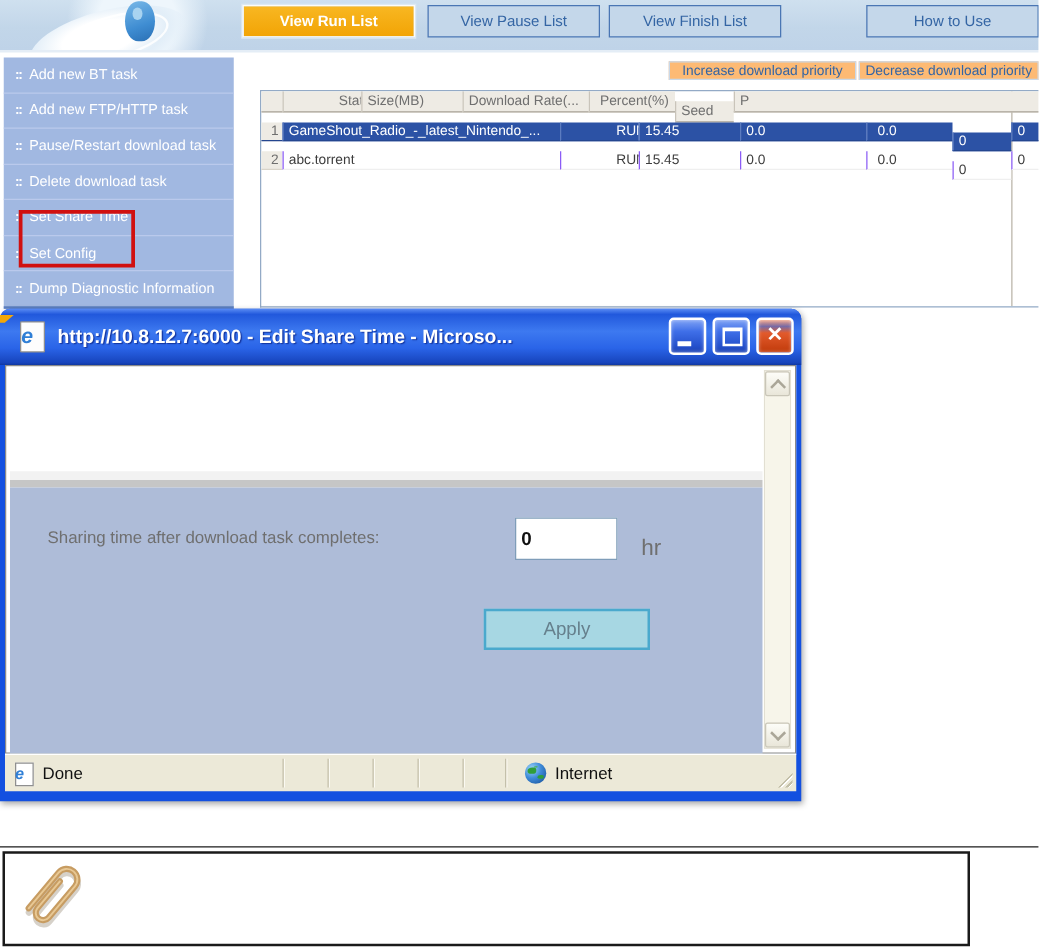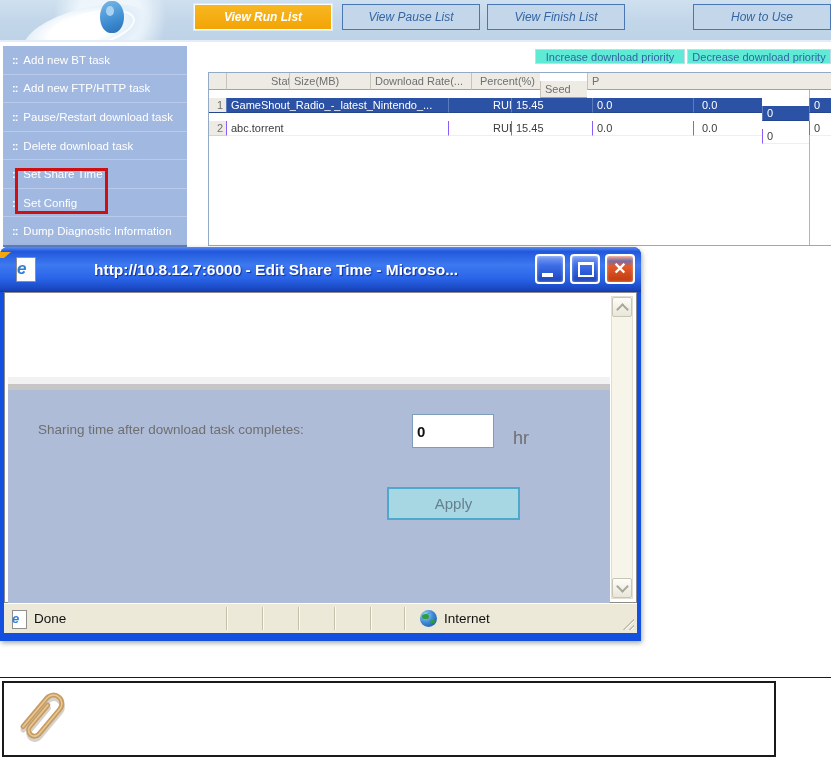--- a/index.html
+++ b/index.html
@@ -2,21 +2,21 @@
 <html><head>
 <meta charset="utf-8">
 <style>
   html,body{margin:0;padding:0;background:#fff;}
   #screen{position:relative;width:831px;height:759px;background:#fff;overflow:hidden;
           font-family:"Liberation Sans",sans-serif;-webkit-font-smoothing:antialiased;}
 
   
   .top-band{position:absolute;left:0;top:0;width:831px;height:40px;
             background:linear-gradient(180deg,#cfe0ef 0%,#c2d6e9 55%,#bfd3e8 100%);
-            border-bottom:2px solid #e4edf6;font-style:italic;}
+            border-bottom:2px solid #e4edf6;}
   .logo{position:absolute;left:0;top:0;width:196px;height:40px;overflow:hidden;}
   .logo .glow{position:absolute;left:40px;top:-18px;width:140px;height:70px;border-radius:50%;
               background:radial-gradient(circle,#eef6fc 0 40%,rgba(238,246,252,0) 72%);}
   .logo .disc{position:absolute;left:22px;top:8px;width:130px;height:52px;border-radius:50%;
               transform:rotate(-14deg);
               background:radial-gradient(ellipse at 45% 40%,#ffffff 0 30%,#e2eef8 55%,rgba(226,238,248,0) 74%);}
   .logo .disc-ring{position:absolute;left:48px;top:12px;width:84px;height:30px;border-radius:50%;
               border:2px solid rgba(255,255,255,.85);transform:rotate(-14deg);}
   .logo .pod{position:absolute;left:100px;top:1px;width:24px;height:32px;border-radius:46%/52%;
               background:linear-gradient(160deg,#79b9e8 0%,#3f8dd2 60%,#2a6fb4 100%);}
@@ -41,21 +41,21 @@
   .side-item{flex:1;display:flex;align-items:center;padding-left:9px;
              color:#fff;font-size:11.5px;border-bottom:1px solid #bac9ec;cursor:pointer;white-space:nowrap;}
   .side-item:last-child{border-bottom:none;}
   .side-bullet{font-weight:bold;letter-spacing:-1px;margin-right:6px;font-size:11px;}
   .annotation-rect{position:absolute;left:15px;top:168px;width:87px;height:40px;
              border:3px solid #d01010;z-index:5;pointer-events:none;}
 
   
   .prio-btn{position:absolute;top:49px;height:15px;line-height:15px;box-sizing:border-box;
             font-size:11px;color:#3465a4;text-align:center;cursor:pointer;
-            background:#5eead4;border:1px solid #c9d8e8;}
+            background:#fdba74;border:1px solid #c9d8e8;}
   #prio-inc{left:535px;width:150px;}
   #prio-dec{left:687px;width:144px;}
 
   
   .table-wrap{position:absolute;left:208px;top:72px;width:623px;height:174px;
               background:#fff;border:1px solid #93aac6;border-right:none;box-sizing:border-box;overflow:hidden;}
   .table-vline{position:absolute;left:600px;top:0;bottom:0;width:1px;background:#b9b4a8;}
   .trow{display:flex;width:640px;position:relative;}
   .cell{box-sizing:border-box;padding-left:4px;white-space:nowrap;overflow:hidden;
         font-size:11px;line-height:15px;height:15px;}
@@ -74,21 +74,21 @@
   
   .win{position:absolute;left:0;top:247px;width:641px;height:394px;
        background:#1350e0;border-radius:8px 8px 0 0;box-shadow:1px 2px 5px rgba(0,0,0,.35);}
   .orange-tip{position:absolute;left:0;top:5px;width:0;height:0;z-index:3;
        border-top:6px solid #f2a70a;border-right:7px solid transparent;border-left:4px solid #f2a70a;}
   .titlebar{position:absolute;left:0;top:0;width:641px;height:45px;box-sizing:border-box;
        border-radius:8px 8px 0 0;cursor:move;
        background:linear-gradient(180deg,#5a8cf4 0%,#2158dc 10%,#3d79f0 40%,#2a64e8 70%,#1744bc 96%,#1038a0 100%);}
   .titlebar .title-text{position:absolute;left:46px;top:0;height:45px;line-height:45px;width:480px;
        color:#fff;font-size:15.5px;font-weight:bold;white-space:nowrap;overflow:hidden;
-       text-shadow:1px 1px 1px #10309a;margin-left:48px;}
+       text-shadow:1px 1px 1px #10309a;}
   .ie-icon{position:absolute;left:16px;top:10px;width:18px;height:23px;background:#fdfdfd;
        border:1px solid #8f8f8f;border-radius:1px;}
   .ie-icon span{position:absolute;left:0px;top:1px;font-size:17px;font-weight:bold;color:#2f7fd6;font-style:italic;}
   .win-btn{position:absolute;top:7px;width:30px;height:30px;box-sizing:border-box;border-radius:4px;
        border:2px solid #fff;cursor:pointer;
        background:linear-gradient(180deg,#7fa2f5 0%,#3f6fe8 35%,#2450cc 80%,#1c42b4 100%);
        box-shadow:inset 0 0 3px rgba(255,255,255,.5);}
   #btn-min{left:535px;}  #btn-max{left:570px;}
   #btn-close{left:605px;background:linear-gradient(180deg,#f4a588 0%,#e5603160 20%,#e25a2c 40%,#c03a0a 100%);}
   #btn-min::after{content:"";position:absolute;left:5px;bottom:5px;width:11px;height:4px;background:#fff;}

